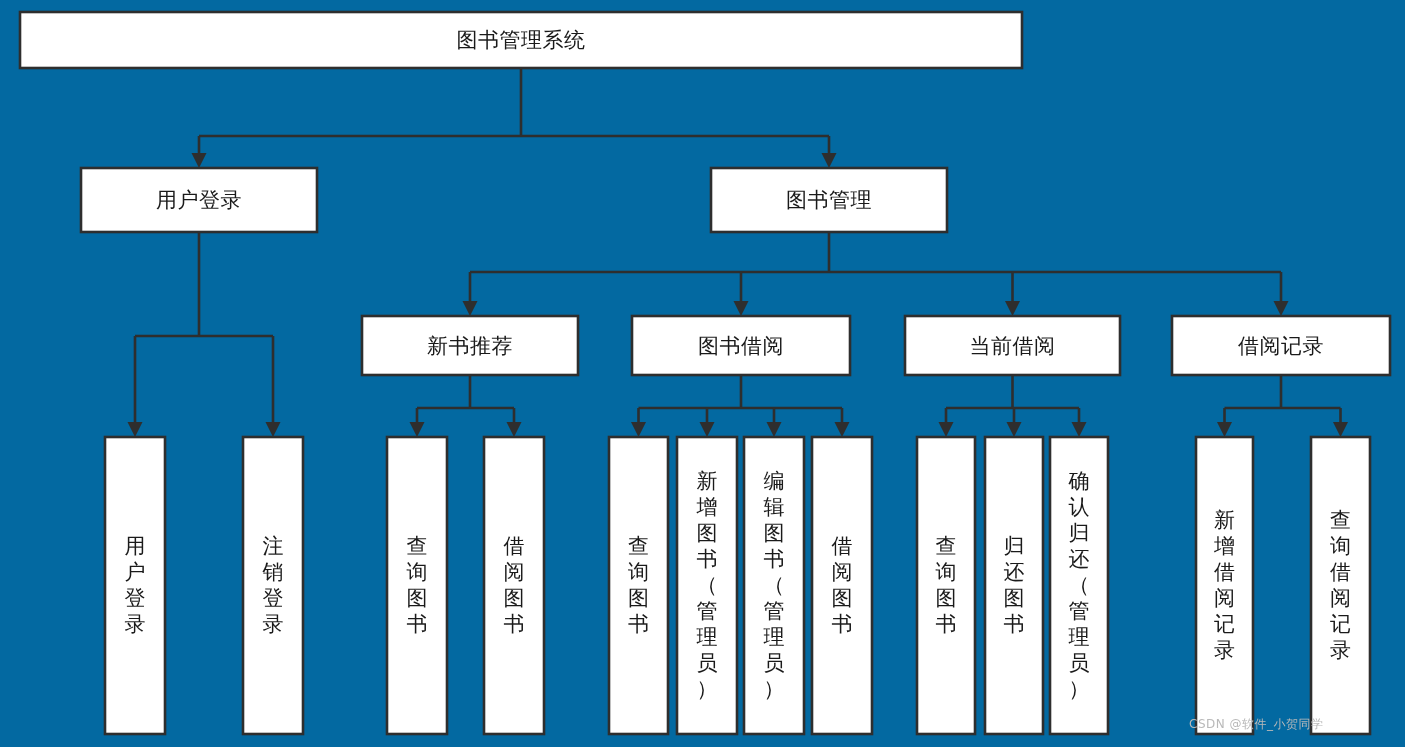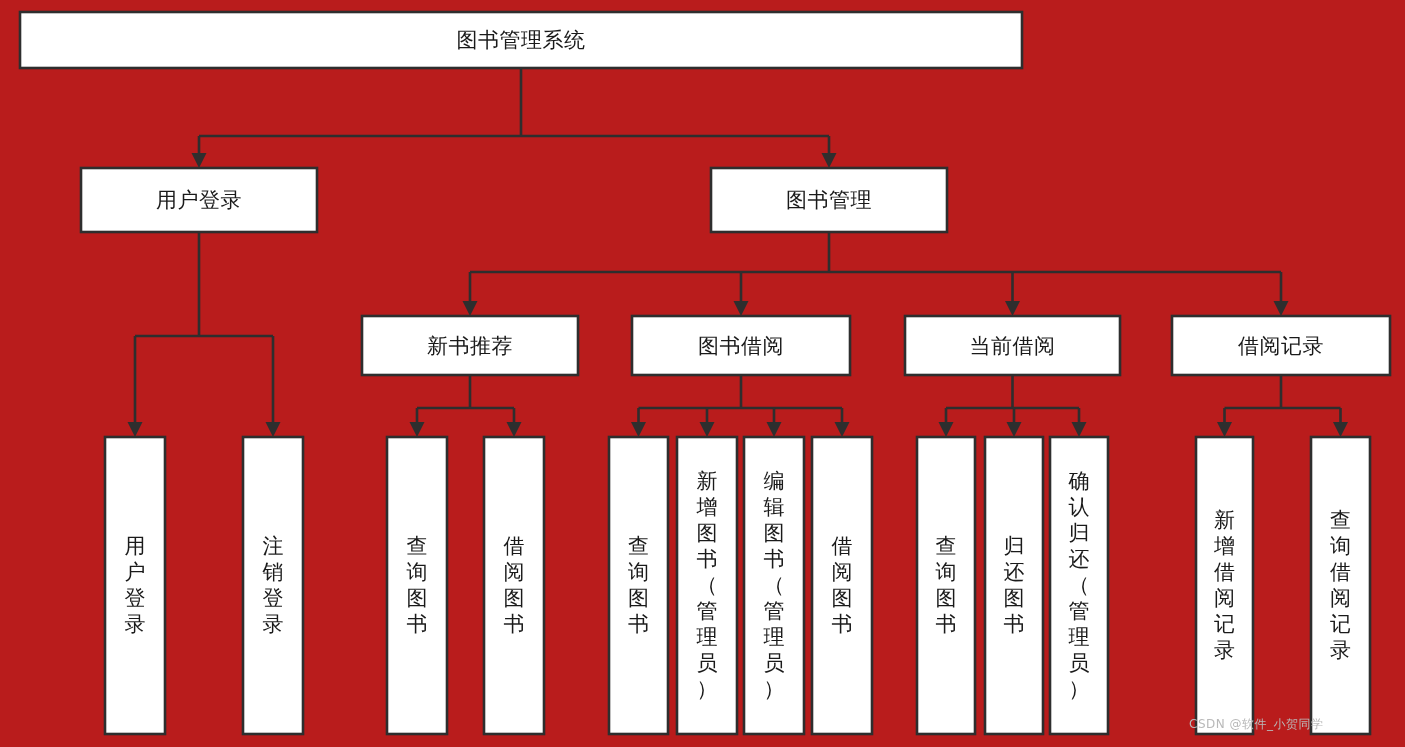--- a/index.html
+++ b/index.html
@@ -10,21 +10,21 @@
   body {
     width: 1405px;
     height: 747px;
     font-family: "DejaVu Sans", "Liberation Sans", sans-serif;
     overflow: hidden;
   }
   #diagram-root {
     position: relative;
     width: 1405px;
     height: 747px;
-    background: #b91c1c;
+    background: #0369a1;
   }
   svg.flow {
     position: absolute;
     top: 0;
     left: 0;
     width: 1405px;
     height: 747px;
     display: block;
   }
   .node-rect {

